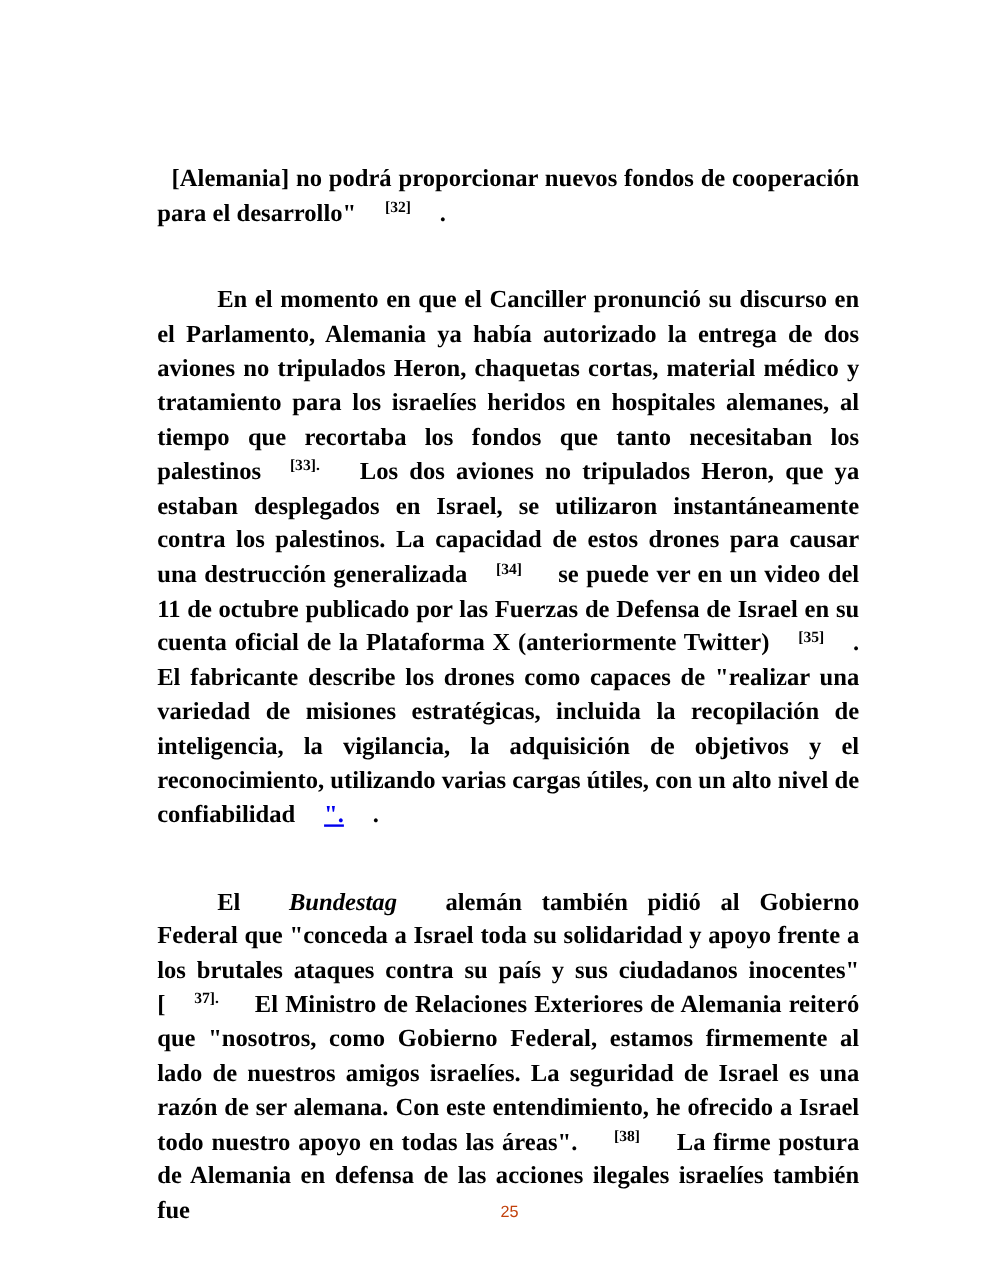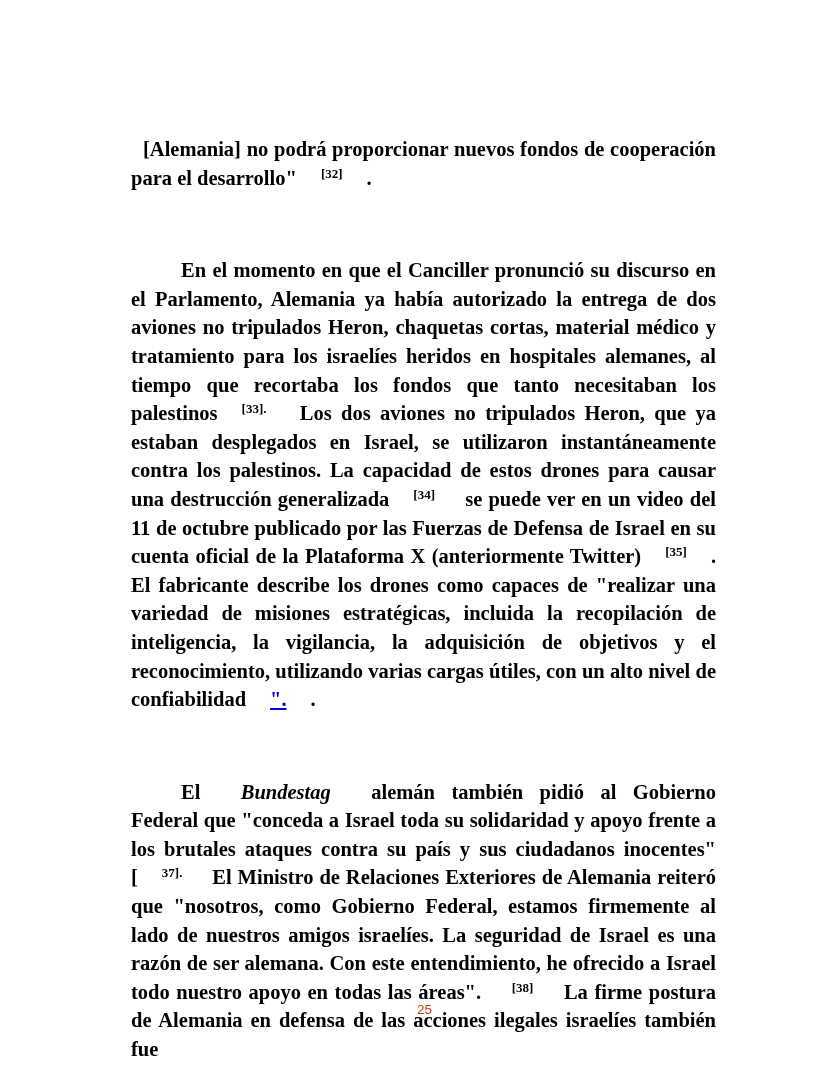--- a/index.html
+++ b/index.html
@@ -25,21 +25,20 @@
   .text-block p {
     font-weight: bold;
     font-size: 20.5px;
     line-height: 28.6px;
     color: #000000;
     text-align: justify;
     margin: 0 0 20px 0;
   }
   .text-block p.indent {
     text-indent: 38px;
-    margin-top: 40px;
   }
   .sup {
     font-size: 13px;
     line-height: 0;
     vertical-align: 7px;
     font-weight: bold;
   }
   .i {
     font-style: italic;
     font-weight: bold;

